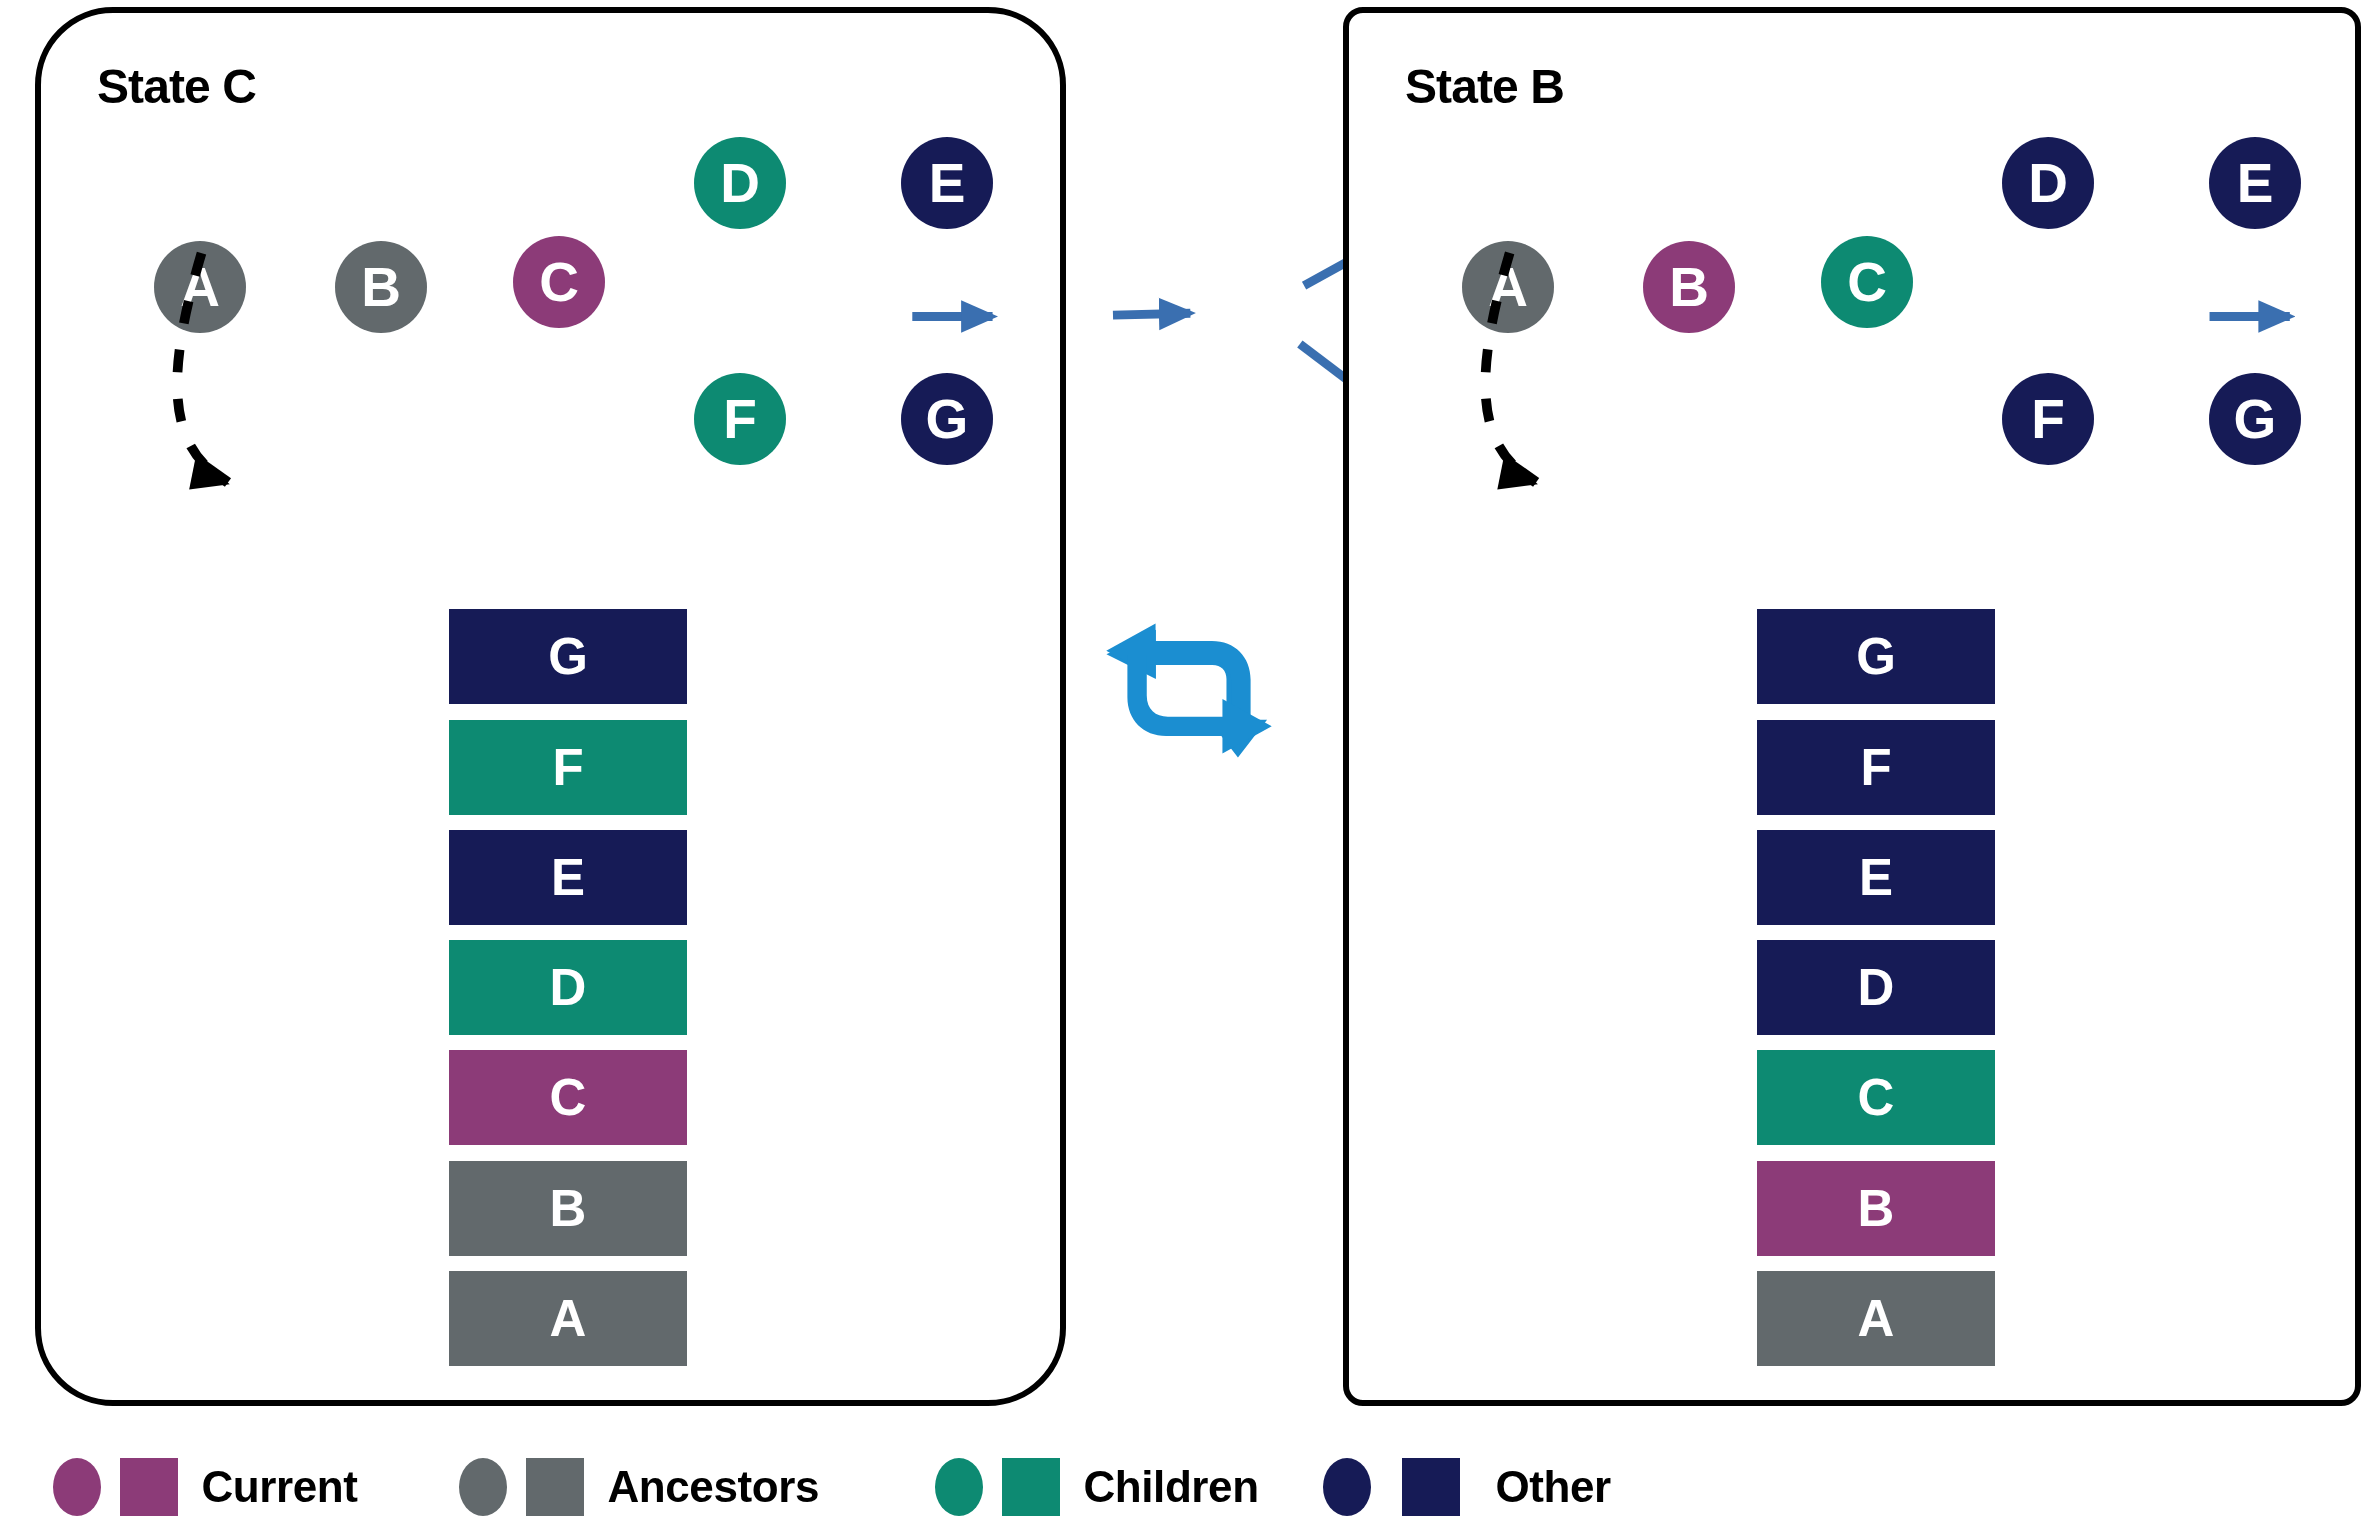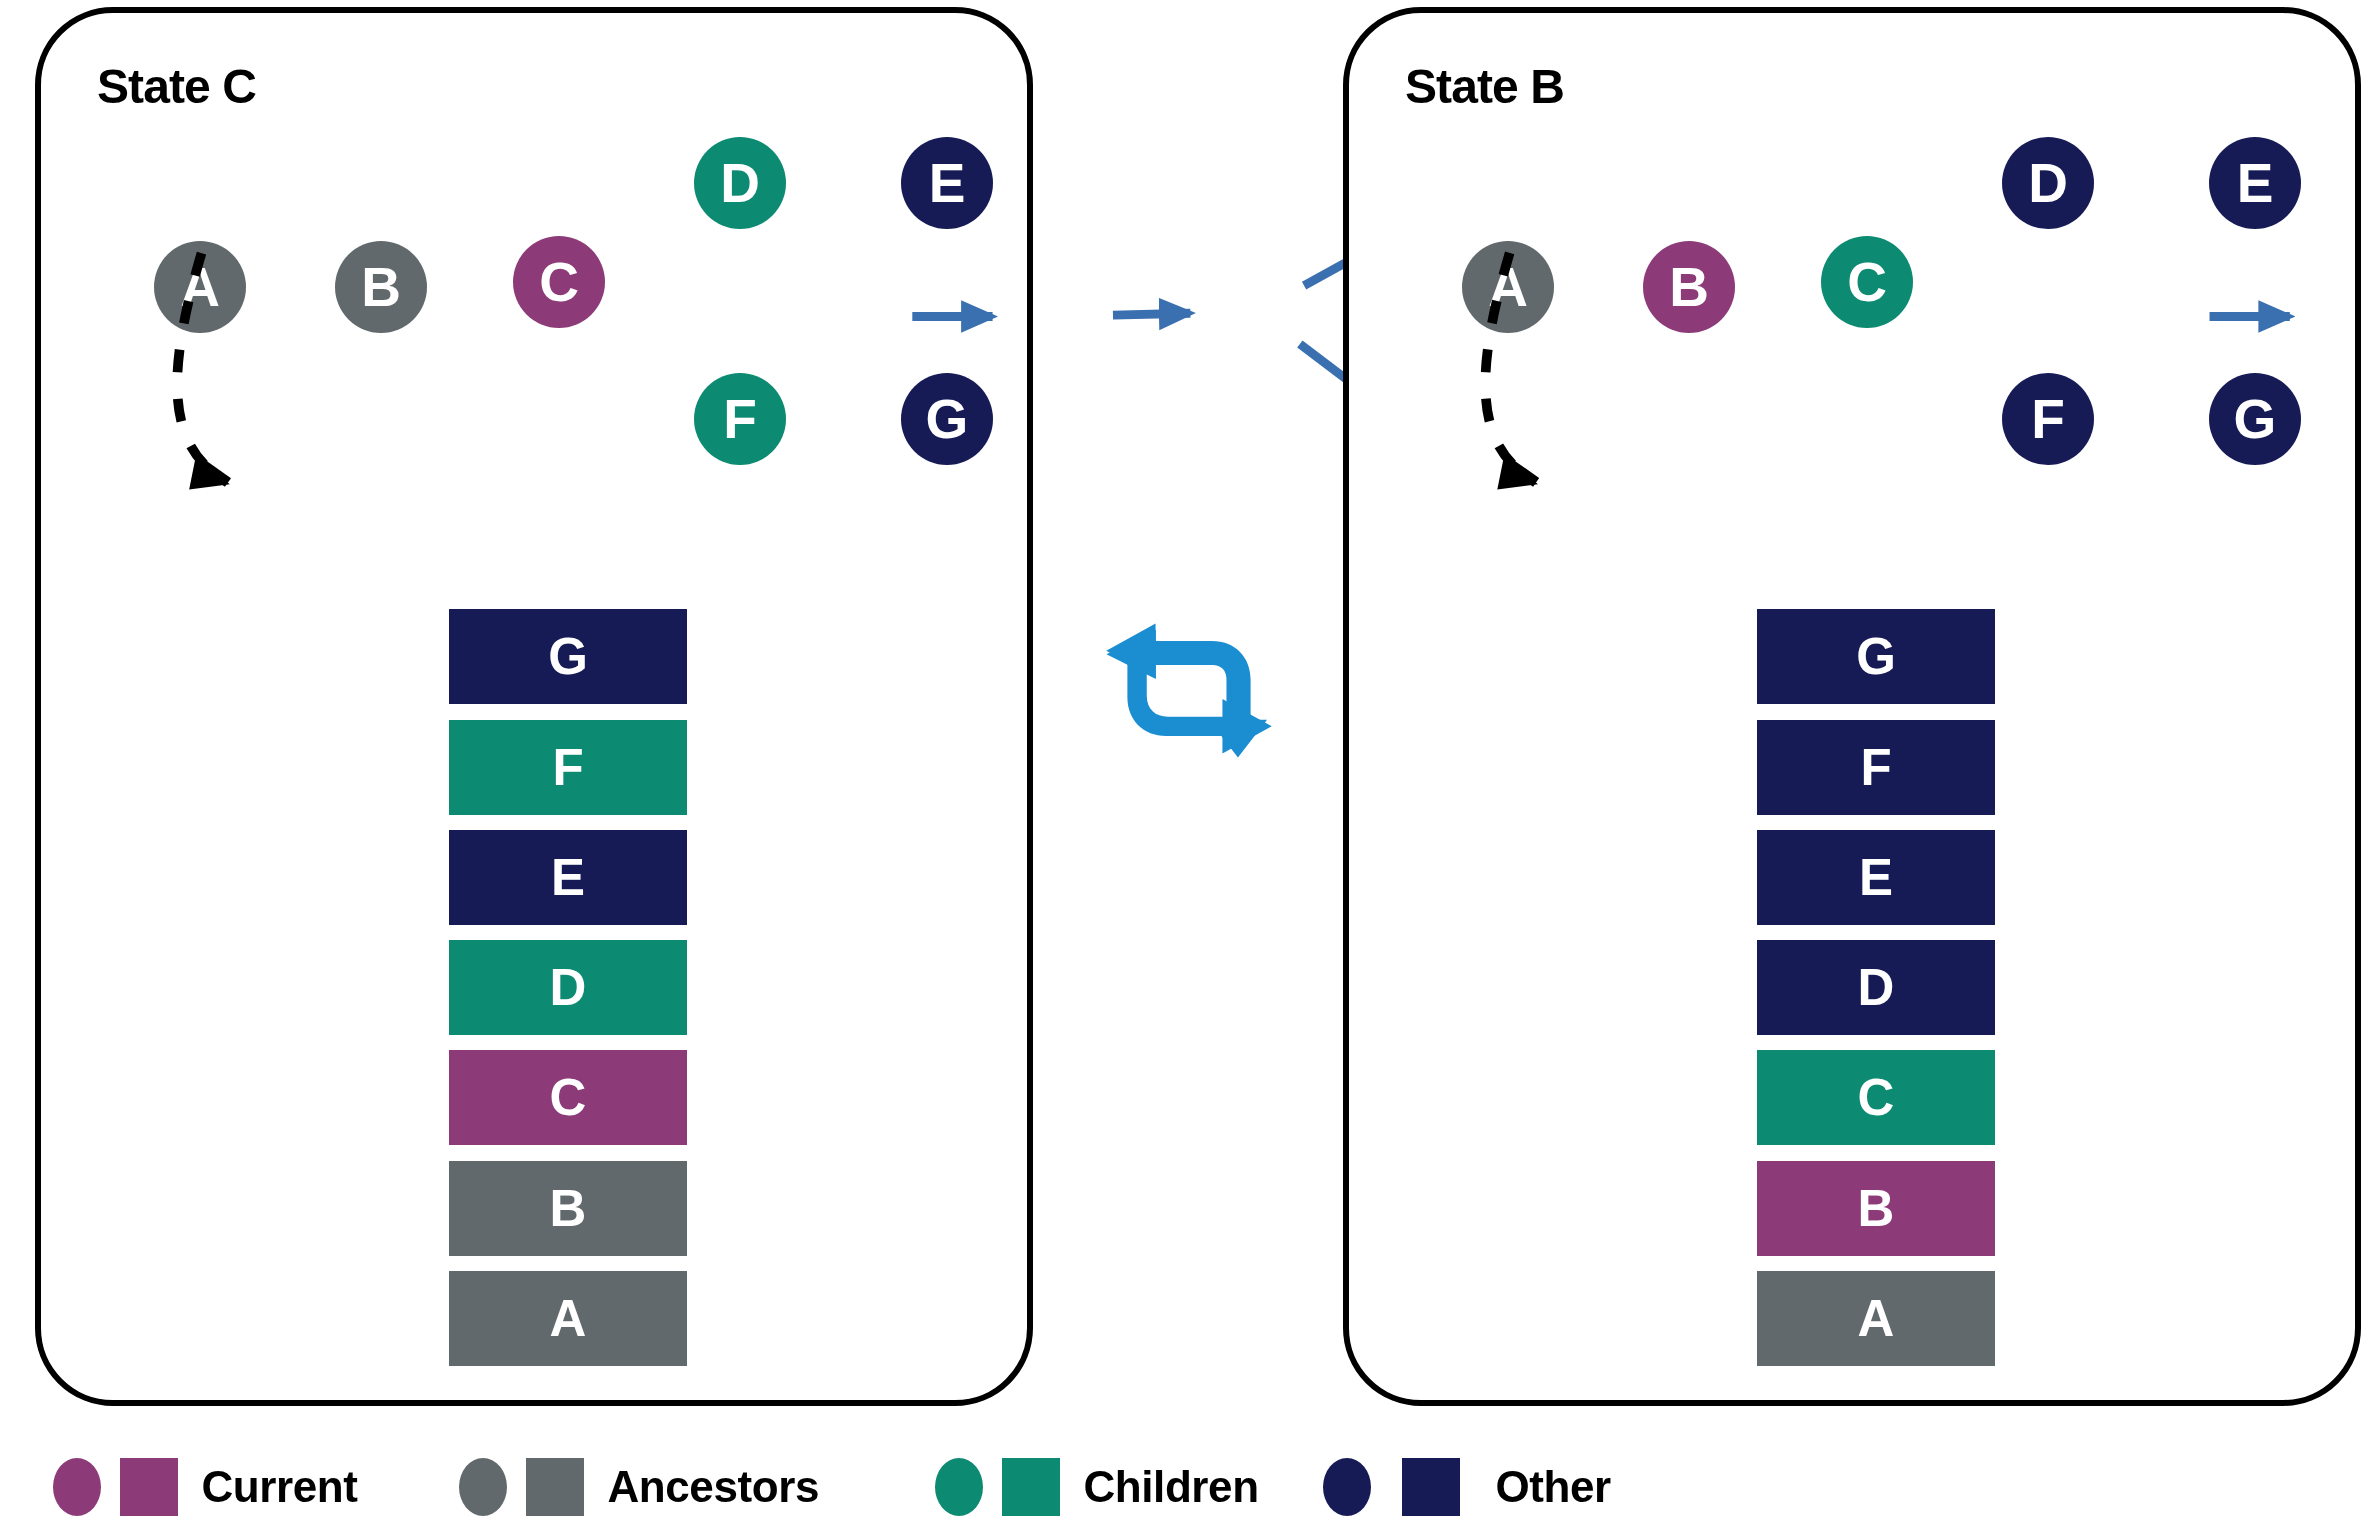--- a/index.html
+++ b/index.html
@@ -2,22 +2,22 @@
 <html style="font-size:14px"><head>
 <meta charset="utf-8">
 <style>
   html,body{margin:0;padding:0;background:#ffffff;}
   body{width:2377px;height:1539px;position:relative;overflow:hidden;
        font-family:"Liberation Sans",sans-serif;}
   .stage{position:absolute;left:0;top:0;width:2377px;height:1539px;}
 
   
   .panel{position:absolute;border:6.2px solid #000000;border-radius:78px;background:#ffffff;}
-  #panel-left{left:35px;top:7px;width:986px;height:1387px;}
-  #panel-right{left:1343px;top:7px;width:1006px;height:1387px;}
+  #panel-left{left:35px;top:7px;width:986px;height:1387px;padding-left:33px;}
+  #panel-right{left:1343px;top:7px;width:1006px;height:1387px;border-radius:20px;}
 
   .panel-title{position:absolute;font-size:48px;font-weight:bold;color:#000000;
                letter-spacing:-0.9px;white-space:nowrap;}
 
   
   .node{position:absolute;width:92px;height:92px;border-radius:50%;
         display:flex;align-items:center;justify-content:center;
         color:#ffffff;font-size:55px;font-weight:bold;line-height:1;}
   .c-current{background:#8c3b78;}
   .c-anc{background:#62696c;}

